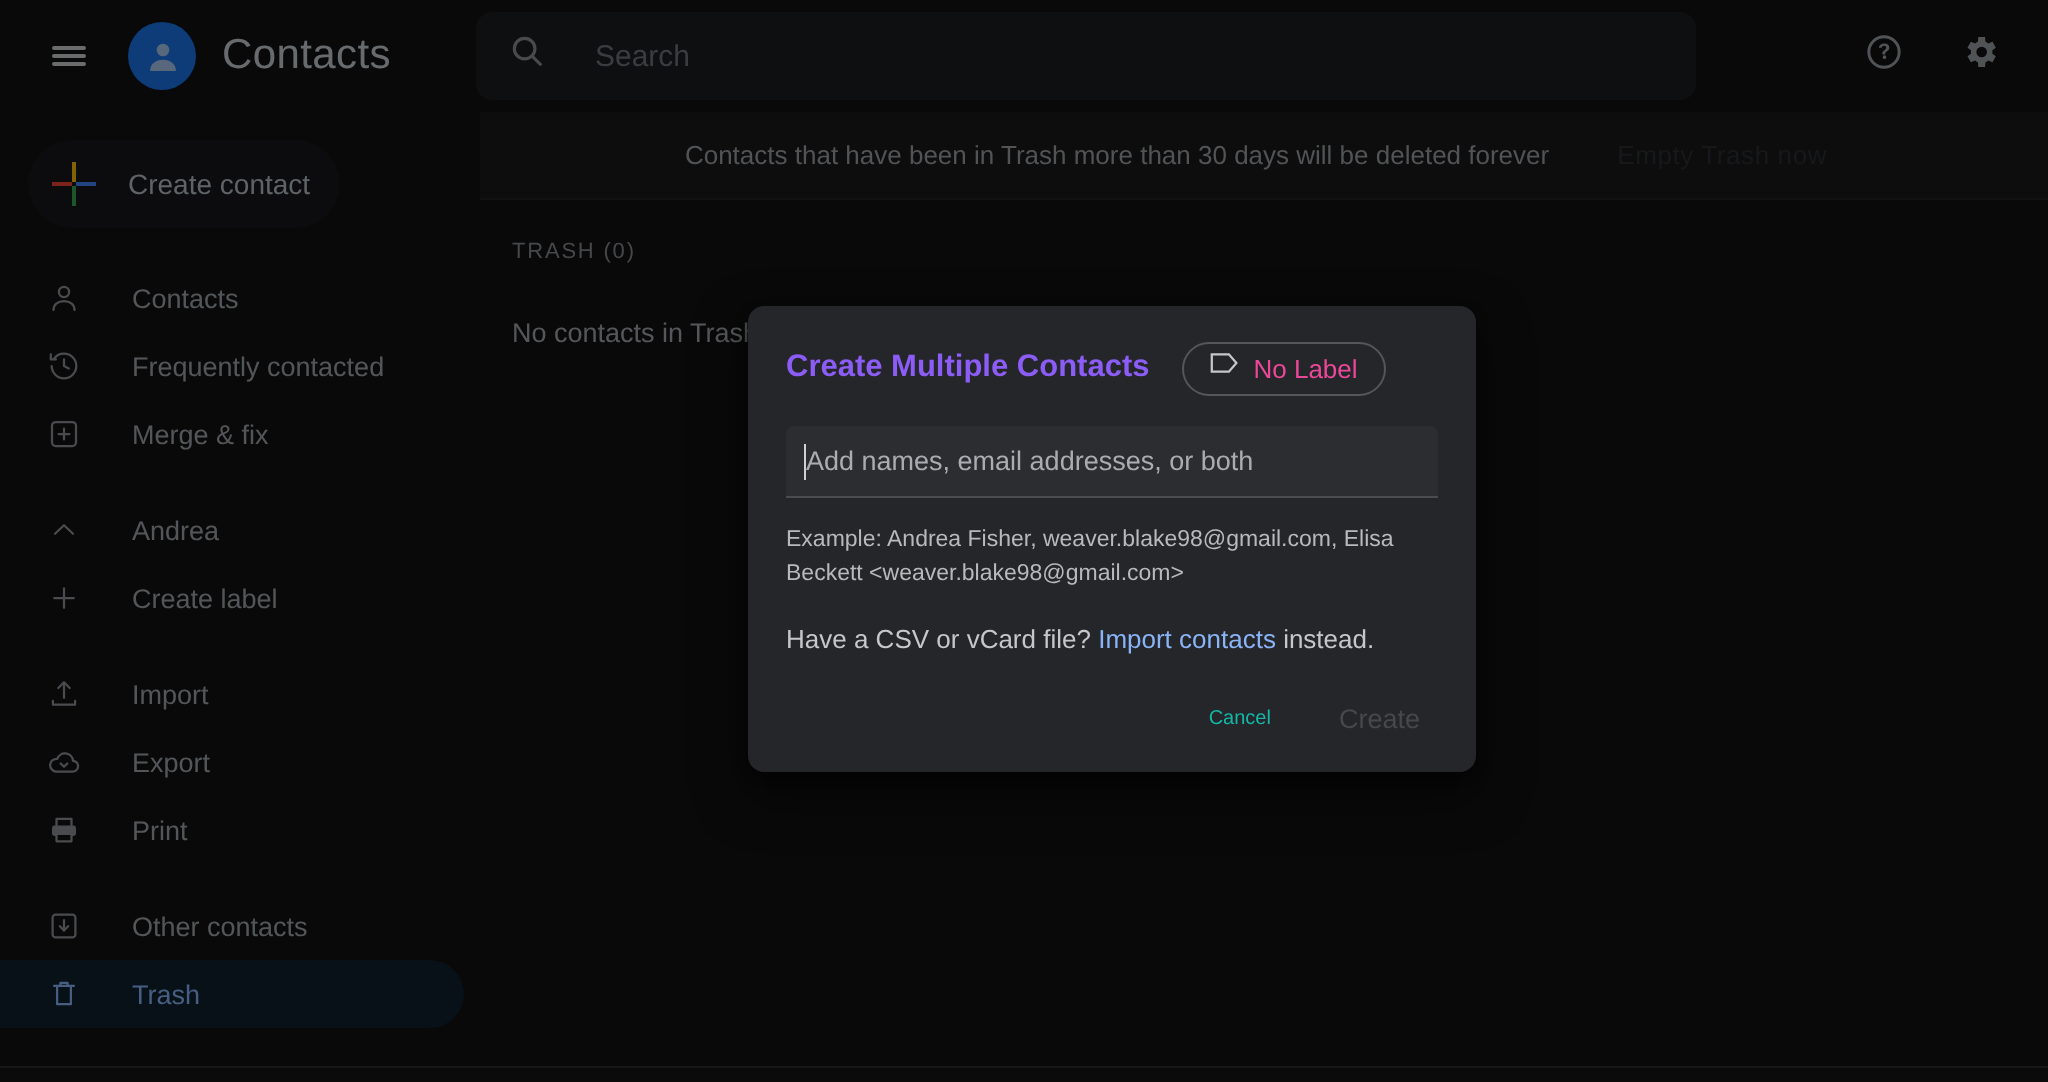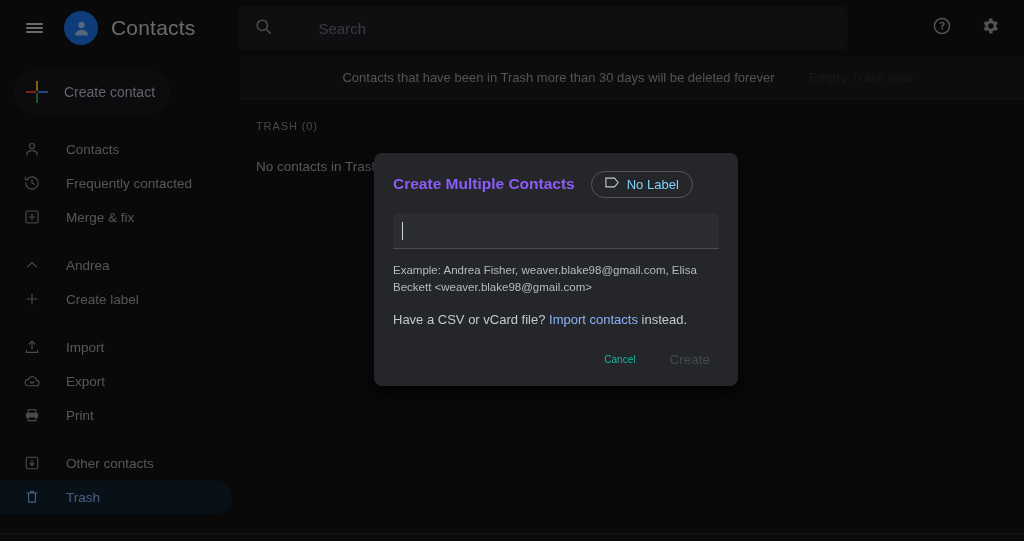--- a/index.html
+++ b/index.html
@@ -53,21 +53,20 @@
   .brand-title {
     font-size: 21px; color: #c8cdd2; letter-spacing: .2px;
   }
   .search-wrap {
     margin-left: 43px;
     width: 610px; height: 44px;
     background: #1c1d20;
     border-radius: 8px;
     display: flex; align-items: center;
     padding: 0 16px;
-    gap: 21px;
   }
   .search-wrap svg { width: 19px; height: 19px; stroke: #8b8f93; fill: none; stroke-width: 2; }
   .search-input {
     flex: 1; background: transparent; border: 0; outline: none;
     margin-left: 22px;
     font-family: "Liberation Sans", sans-serif;
     font-size: 15px; color: #c6cace;
   }
   .search-input::placeholder { color: #6f7379; }
   .appbar-actions {
@@ -177,21 +176,21 @@
   .dialog-title {
     font-size: 15.5px; color: #8b5cf6; font-weight: bold; white-space: nowrap;
   }
   #label-chip {
     display: flex; align-items: center; gap: 7px;
     height: 27px; padding: 0 13px;
     border: 1px solid #54565a; border-radius: 14px;
     cursor: pointer;
   }
   #label-chip svg { width: 15px; height: 13px; stroke: #c4c7cb; fill: none; stroke-width: 1.5; }
-  #label-chip .chip-text { font-size: 13px; color: #7dd3fc; }
+  #label-chip .chip-text { font-size: 13px; color: #ec4899; }
 
   .field-wrap {
     position: relative;
     margin-top: 14px;
     height: 36px;
     background: #2c2d31;
     border-bottom: 1px solid #4a4c50;
     border-top-left-radius: 4px; border-top-right-radius: 4px;
     display: flex; align-items: center;
     padding: 0 8px;
@@ -445,20 +444,21 @@
           <svg viewBox="0 0 20 16" aria-hidden="true">
             <path d="M1.2 2.2h11.4l5 5.8-5 5.8H1.2z"></path>
           </svg>
         </span>
         <span class="chip-text">No Label</span>
       </div>
     </div>
 
     <div class="field-wrap">
       <span class="caret"></span>
+      <input class="names-input" type="text" placeholder="Add names, email addresses, or both" style="">
     </div>
 
     <div class="example-text">Example: Andrea Fisher, weaver.blake98@gmail.com, Elisa Beckett &lt;weaver.blake98@gmail.com&gt;</div>
 
     <div class="csv-line">
       <span>Have a CSV or vCard file? </span><a>Import contacts</a><span> instead.</span>
     </div>
 
     <div class="dialog-actions">
       <button id="cancel-button">Cancel</button>

